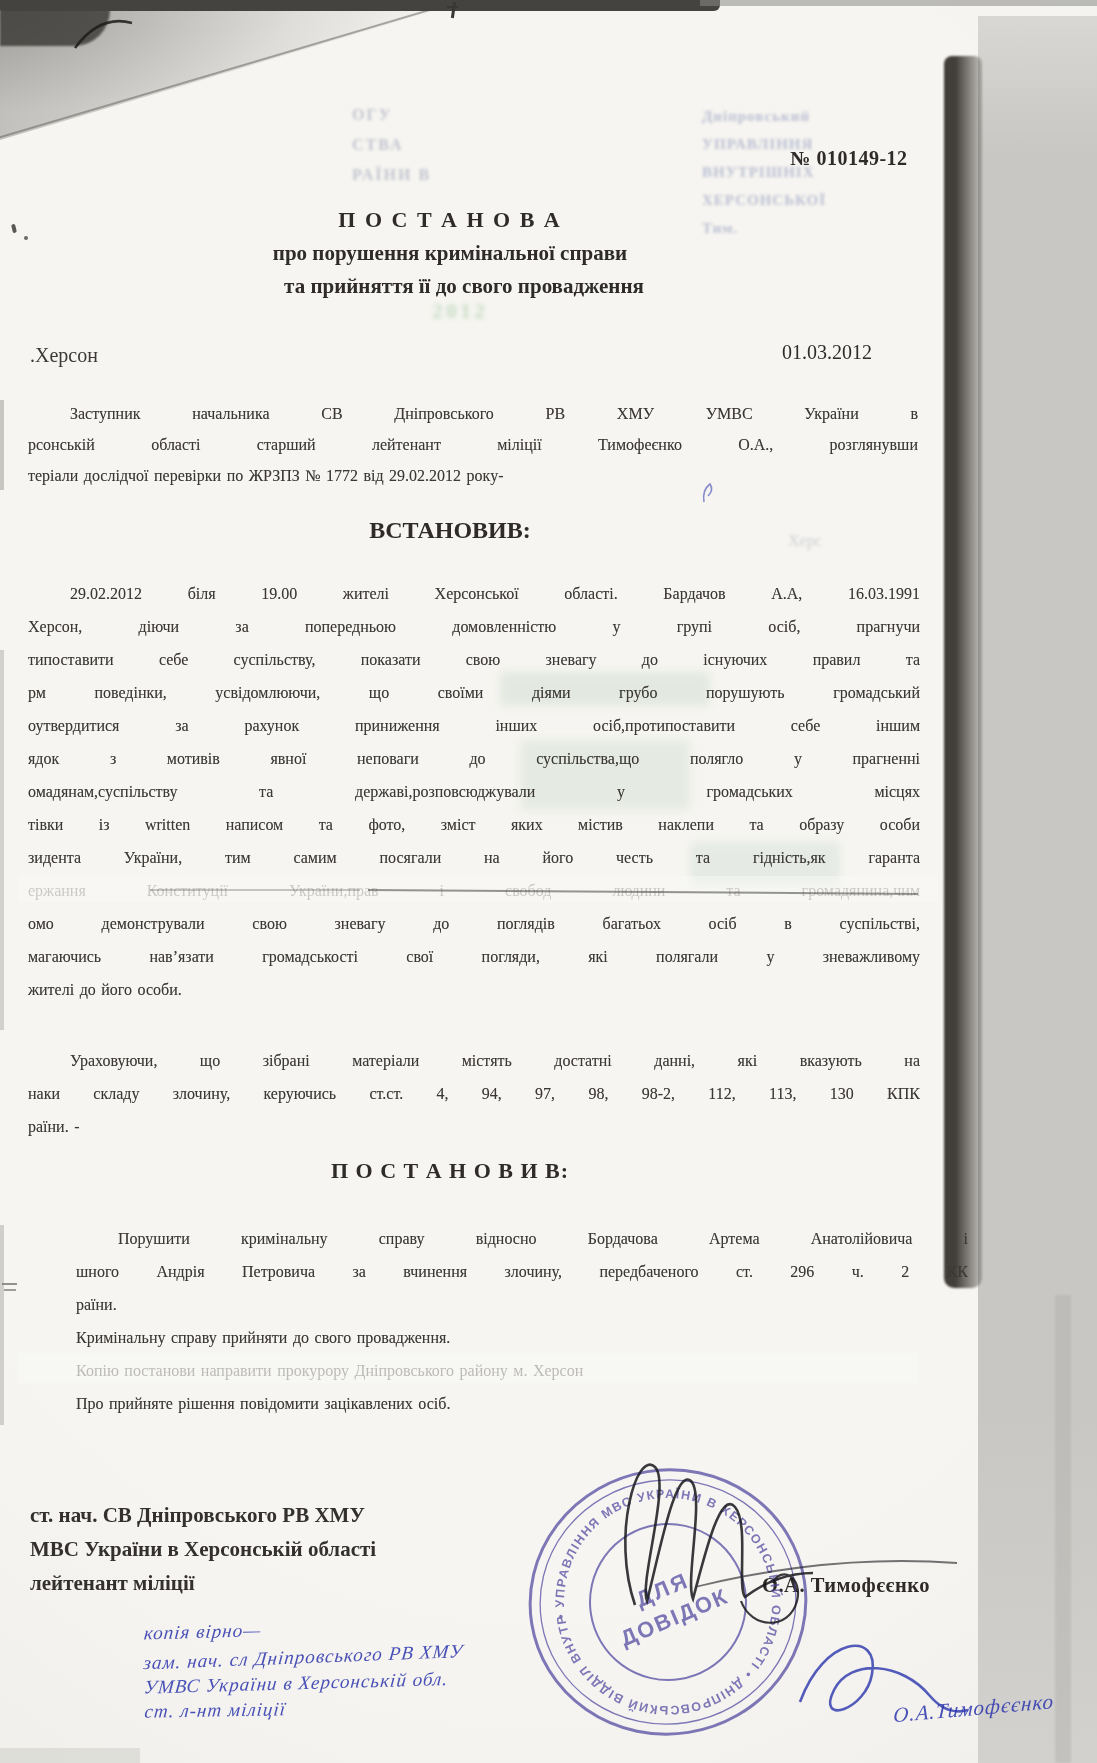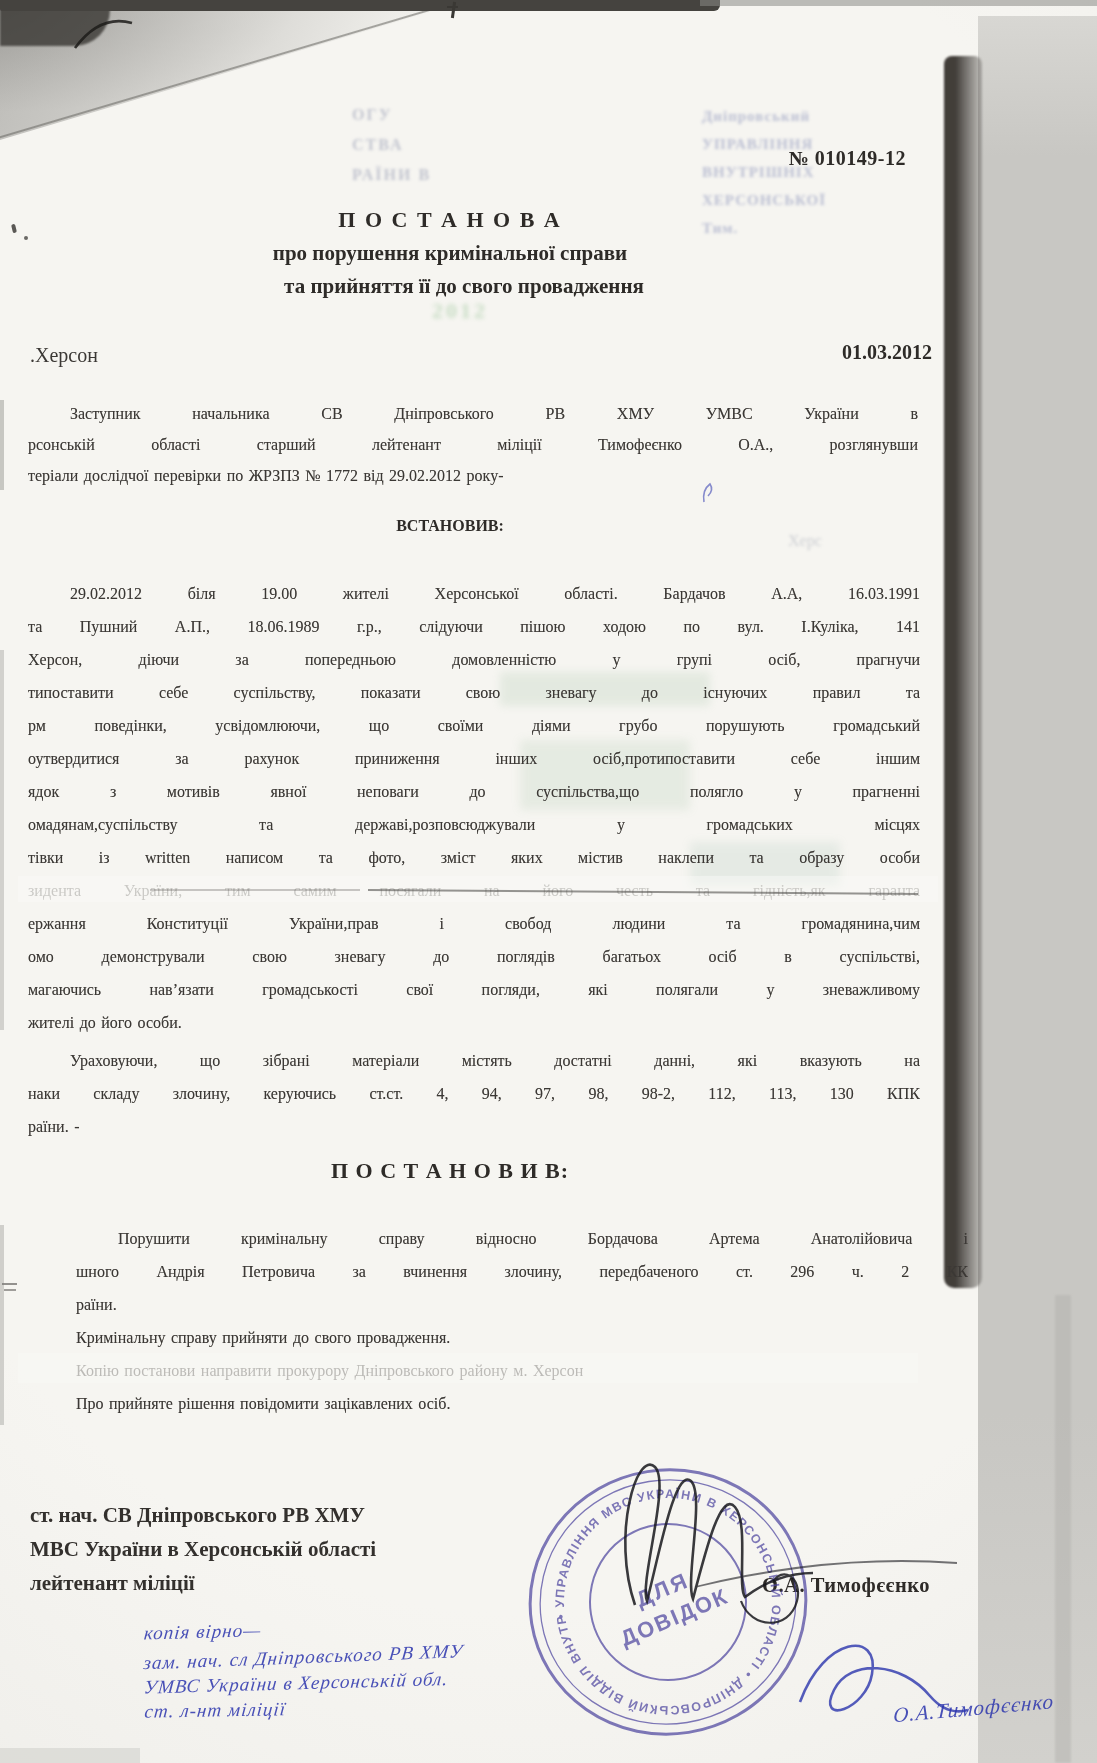--- a/index.html
+++ b/index.html
@@ -71,42 +71,41 @@
       <div class="line">ВНУТРІШНІХ</div>
       <div class="line">ХЕРСОНСЬКОЇ</div>
       <div class="line">Тим.</div>
     </div>
   <div class="abs noevents" style="left:432px;top:298px;font-size:22px;font-weight:bold;color:#6fae6f;opacity:.35;filter:blur(2px);letter-spacing:3px;">2012</div>
   <div class="abs noevents" style="left:788px;top:532px;font-size:16px;color:#9aa0ae;opacity:.45;filter:blur(1.5px);">Херс</div>
   <svg class="abs noevents" style="left:698px;top:480px;" width="22" height="26" viewBox="0 0 22 26">
     <path d="M6,22 Q4,10 12,4 Q16,10 10,16" stroke="#4a52b8" stroke-width="1.6" fill="none" opacity=".65"></path>
   </svg>
 
-  <div class="abs" style="left:704px;top:147px;width:202px;text-align:right;font-size:20px;font-weight:bold;color:#2e2b28;letter-spacing:.5px;">№ 010149-12</div>
+  <div class="abs" style="left:748px;top:147px;width:202px;text-align:center;font-size:20px;font-weight:bold;color:#2e2b28;letter-spacing:.5px;">№ 010149-12</div>
 
   <div class="abs bold-center" style="left:0;top:203px;width:900px;">
     <div style="font-size:22px;letter-spacing:2px;line-height:34px;">П О С Т А Н О В А</div>
     <div style="font-size:21px;line-height:33px;">про порушення кримінальної справи</div>
     <div style="font-size:21px;line-height:32px;padding-left:28px;">та прийняття її до свого провадження</div>
   </div>
 
   <div class="abs" style="left:30px;top:344px;font-size:20px;">.Херсон</div>
-  <div class="abs" style="left:762px;top:341px;width:170px;text-align:right;font-size:20px;font-weight:bold;color:#2e2b28;">01.03.2012</div>
+  <div class="abs" style="left:782px;top:341px;width:170px;font-size:20px;font-weight:normal;color:#2e2b28;">01.03.2012</div>
 
   <div class="abs para p-intro indent-first" style="left:28px;top:398px;width:890px;">
       <div class="line">Заступник начальника СВ Дніпровського РВ ХМУ УМВС України в</div>
       <div class="line">рсонській області старший лейтенант міліції Тимофеєнко О.А., розглянувши</div>
       <div class="line">теріали дослідчої перевірки по ЖРЗПЗ № 1772 від 29.02.2012 року-</div>
     </div>
 
-  <div class="abs bold-center" style="left:0;top:517px;width:900px;font-size:16px;">ВСТАНОВИВ:</div>
+  <div class="abs bold-center" style="left:0;top:517px;width:900px;font-size:24px;">ВСТАНОВИВ:</div>
 
   <div class="abs para p-established indent-first" style="left:28px;top:577px;width:892px;">
       <div class="line">29.02.2012 біля 19.00 жителі Херсонської області. Бардачов А.А, 16.03.1991</div>
-      <div class="line">та Пушний А.П., 18.06.1989 г.р., слідуючи пішою ходою  по вул. І.Куліка, 141</div>
       <div class="line">Херсон, діючи за попередньою домовленністю у групі осіб, прагнучи</div>
       <div class="line">типоставити себе суспільству, показати свою зневагу до існуючих правил та</div>
       <div class="line">рм поведінки, усвідомлюючи, що своїми діями грубо порушують громадський</div>
       <div class="line">оутвердитися за рахунок приниження інших осіб,протипоставити себе іншим</div>
       <div class="line">ядок з мотивів явної неповаги до суспільства,що полягло у прагненні</div>
       <div class="line">омадянам,суспільству та державі,розповсюджували у громадських місцях</div>
       <div class="line">тівки із written написом та фото, зміст яких містив наклепи та образу особи</div>
       <div class="line">зидента України, тим самим посягали на його честь та гідність,як гаранта</div>
       <div class="line">ержання Конституції України,прав і свобод людини та громадянина,чим</div>
       <div class="line">омо демонстрували свою зневагу до поглядів багатьох осіб в суспільстві,</div>

